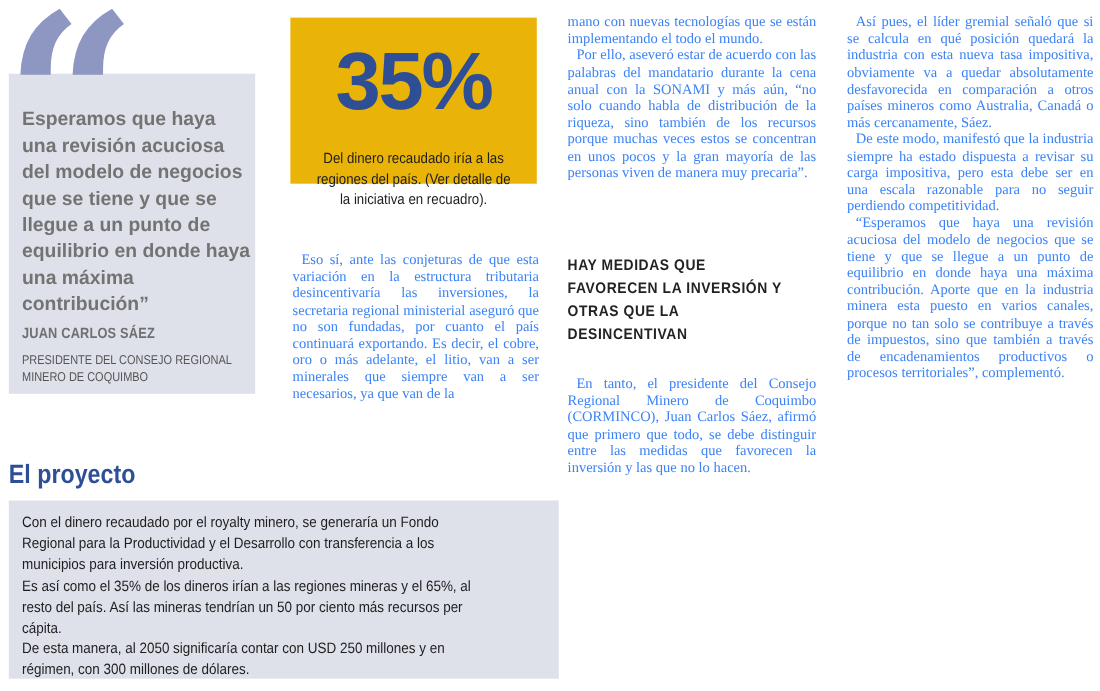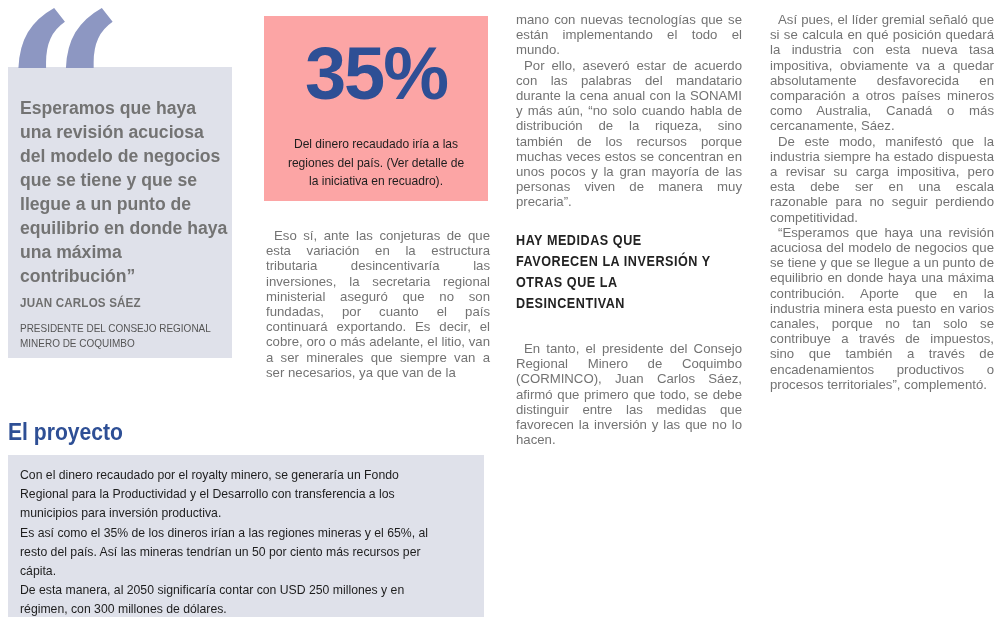--- a/index.html
+++ b/index.html
@@ -4,36 +4,36 @@
 <style>
   html, body { margin:0; padding:0; background:#ffffff; }
   body { width:1000px; height:628px; position:relative; overflow:hidden; font-family:"Liberation Sans", sans-serif; color:#2a2a2a; }
 
   .quote-box { position:absolute; left:8px; top:67px; width:224px; height:291px; background:#dfe1ea; }
   .quote-mark { position:absolute; left:4px; top:-14px; font-family:"DejaVu Serif", serif; font-size:210px; line-height:1; color:#8d97c2; font-weight:bold; letter-spacing:-18px; }
   .quote-text { position:absolute; left:20px; top:96px; width:210px; font-family:"Liberation Sans", sans-serif; font-weight:bold; font-size:17.6px; line-height:24px; color:#737373; }
   .quote-author { position:absolute; left:20px; top:295px; font-family:"Liberation Sans", sans-serif; font-weight:bold; font-size:13.5px; letter-spacing:0.2px; color:#6f6f6f; transform:scaleX(0.86); transform-origin:left; }
   .quote-role { position:absolute; left:20px; top:320px; width:230px; font-size:11.6px; line-height:15px; color:#555; transform:scaleX(0.86); transform-origin:left; text-transform:uppercase; }
 
-  .stat-box { position:absolute; left:264px; top:16px; width:224px; height:185px; background:#fca5a5; }
+  .stat-box { position:absolute; left:264px; top:16px; width:224px; height:151px; background:#eab308; }
   .stat-number { position:absolute; left:0; width:224px; top:18px; text-align:center; font-family:"Liberation Sans", sans-serif; font-weight:bold; font-size:74px; line-height:80px; color:#2e4f95; letter-spacing:-2px; }
   .stat-caption { position:absolute; left:8px; width:208px; top:119px; text-align:center; font-size:13.4px; line-height:18.5px; color:#1e1e1e; transform:scaleX(0.9); transform-origin:center; }
 
-  .col { position:absolute; font-family:Liberation Sans, sans-serif; font-size:13.2px; line-height:15.2px; color:#737373; text-align:justify; }
+  .col { position:absolute; font-family:Liberation Serif, serif; font-size:13.2px; line-height:15.2px; color:#3b82f6; text-align:justify; }
   .col p { margin:0; }
   .col .indent { text-indent:8px; }
   .col-a { left:266px; top:228px; width:224px; }
   .col-b { left:516px; top:12px; width:226px; }
   .col-c { left:770px; top:12px; width:224px; }
 
   .subhead { position:absolute; left:516px; top:230px; width:226px; font-family:"Liberation Sans", sans-serif; font-weight:bold; font-size:14px; line-height:21px; color:#222; letter-spacing:0.6px; transform:scaleX(0.9); transform-origin:left; }
   .col-b-sub { left:516px; top:294px; width:226px;margin-top:47px; }
 
   .proj-title { position:absolute; left:8px; top:417px; font-family:"Liberation Sans", sans-serif; font-weight:bold; font-size:24px; line-height:30px; color:#2e4f95; transform:scaleX(0.88); transform-origin:left; }
-  .proj-box { position:absolute; left:8px; top:455px; width:476px; height:162px; background:#dfe1ea; }
+  .proj-box { position:absolute; left:8px; top:455px; width:476px; height:162px; background:#dfe1ea;padding-left:24px; }
   .proj-text { position:absolute; left:12px; top:10px; width:470px; font-size:13.6px; line-height:19.2px; color:#1e1e1e; transform:scaleX(0.9); transform-origin:left; }
   .proj-text p { margin:0; }
 </style>
 </head>
 <body>
 
 <div class="quote-box"></div>
 <div class="quote-mark">“</div>
 <div class="quote-text">Esperamos que haya una revisión acuciosa del modelo de negocios que se tiene y que se llegue a un punto de equilibrio en donde haya una máxima contribución”</div>
 <div class="quote-author">JUAN CARLOS SÁEZ</div>

